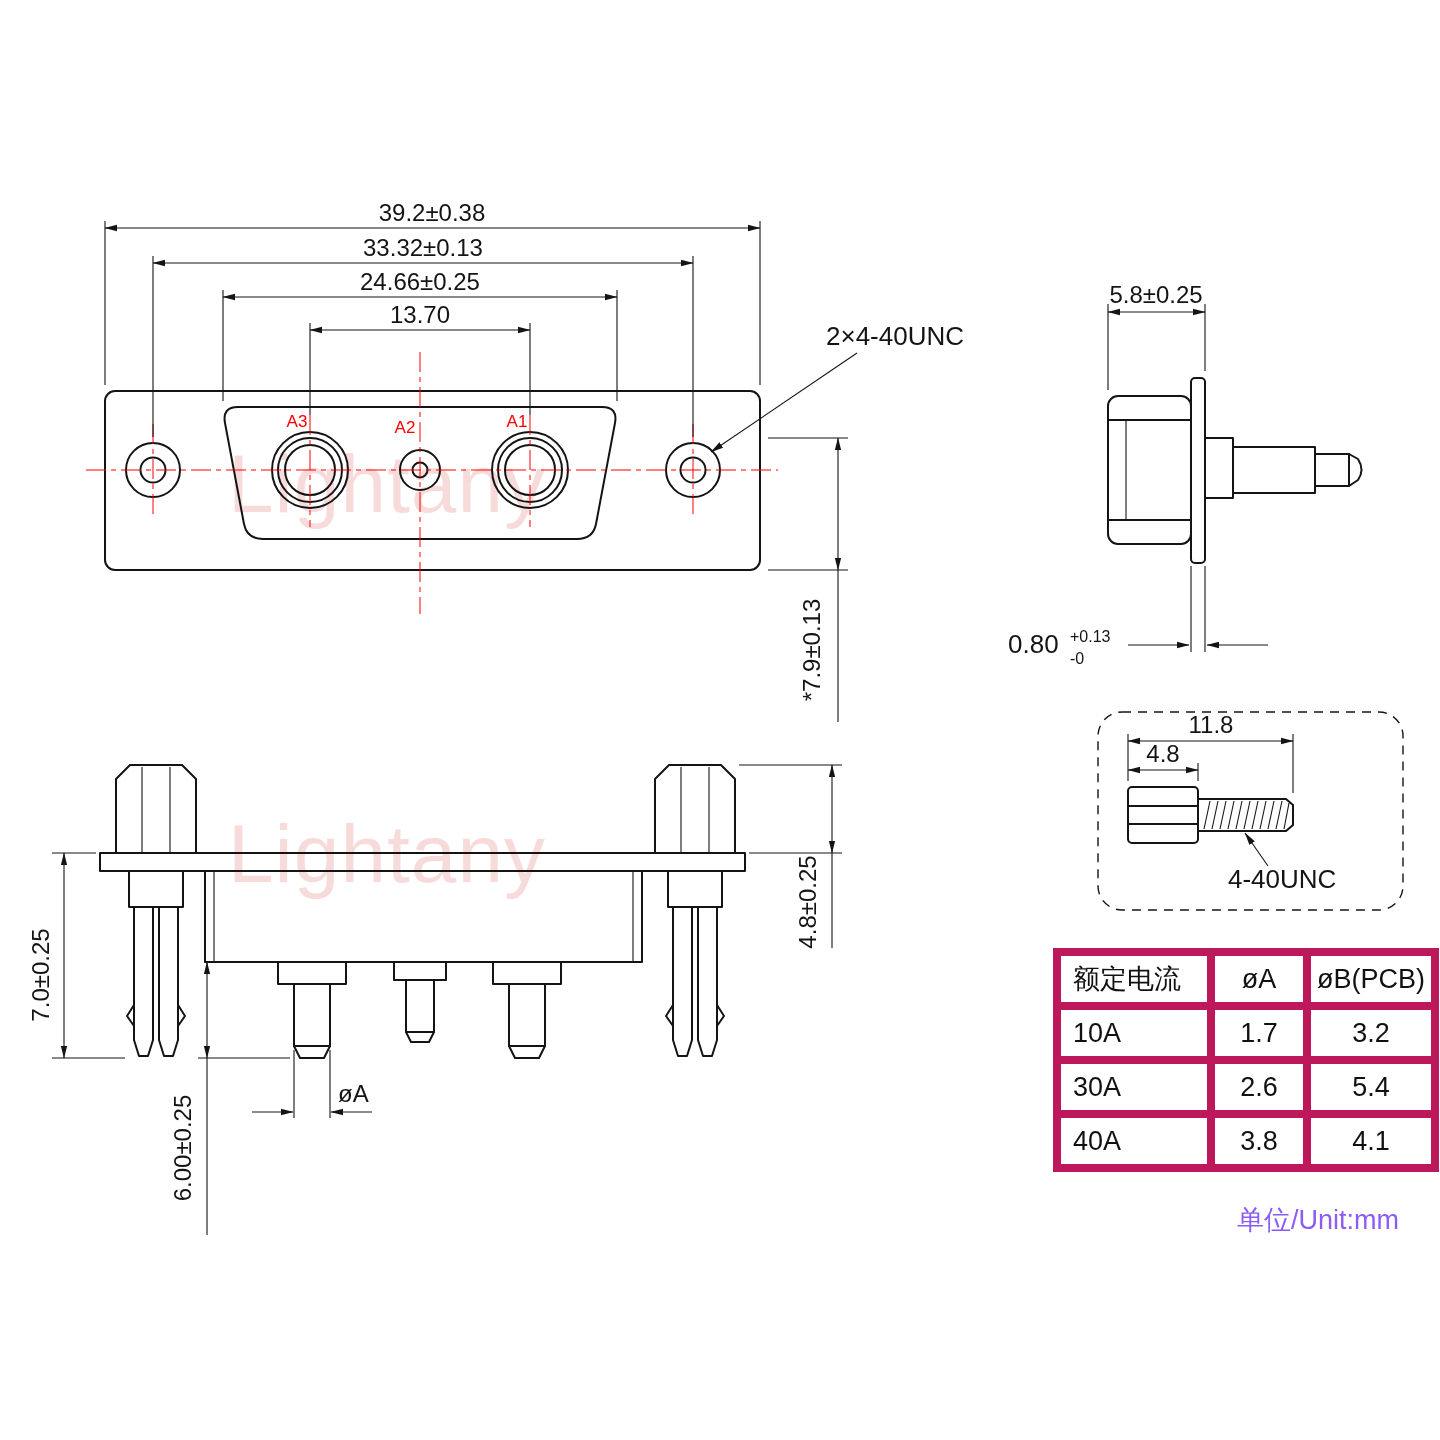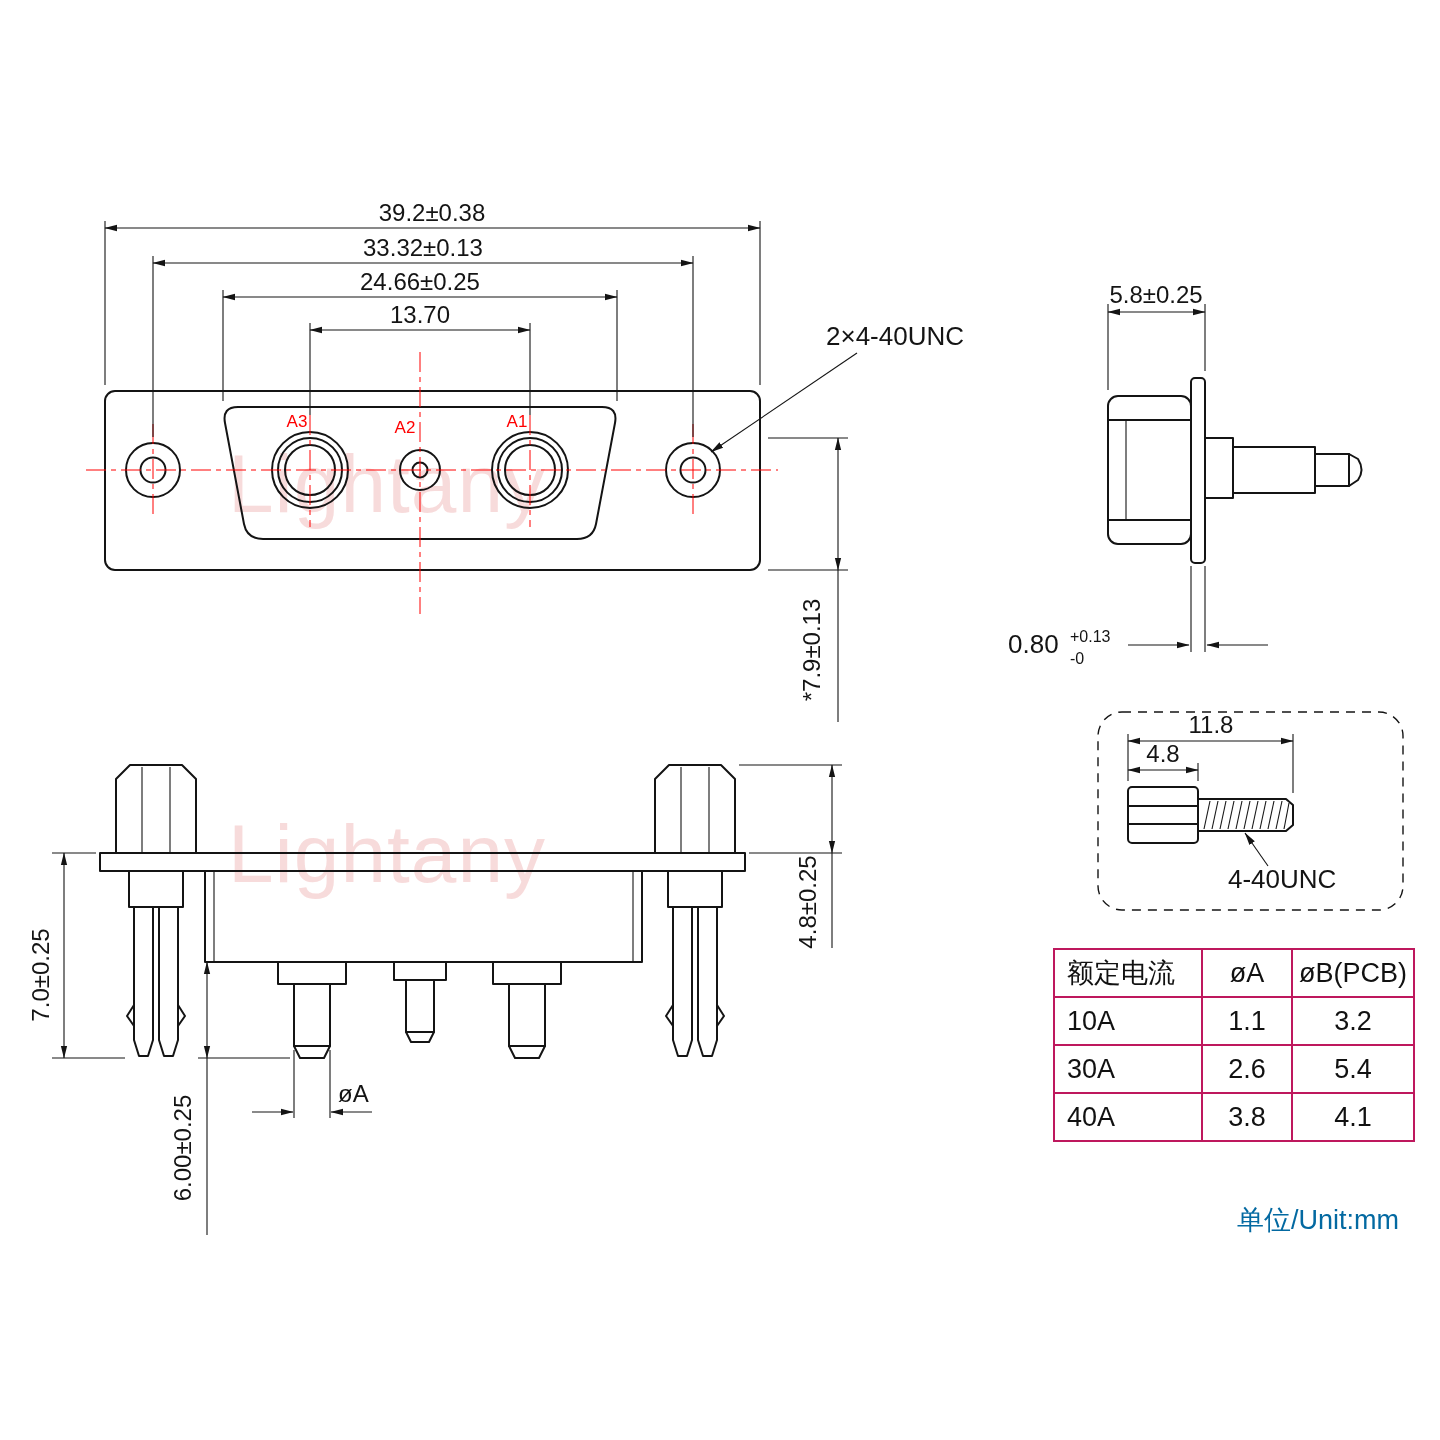--- a/index.html
+++ b/index.html
@@ -14,25 +14,25 @@
   .cl{fill:none;stroke:#ff0000;stroke-width:1;stroke-dasharray:20 5 5 5;}
   .dtxt{fill:#141414;font-size:24px;font-family:"Liberation Sans",sans-serif;}
   .d26{font-size:26px;}
   .tol{font-size:16px;}
   .mid{text-anchor:middle;}
   .pinlbl{fill:#ff0000;font-size:17px;text-anchor:middle;font-family:"Liberation Sans",sans-serif;}
   .wm{fill:#f2bebe;opacity:.55;font-size:82px;letter-spacing:1px;font-family:"Liberation Sans",sans-serif;}
   .dashed{fill:none;stroke:#141414;stroke-width:1.4;stroke-dasharray:9 7;}
   table.spec{position:absolute;left:1053px;top:948px;border-collapse:collapse;color:#111;
              font-size:27px;font-family:"Liberation Sans",sans-serif;}
-  table.spec td{border:2px solid #be185d;height:46px;text-align:center;padding:0 6px;}
+  table.spec td{border:8px solid #be185d;height:46px;text-align:center;padding:0 6px;}
   table.spec td.c0{width:128px;text-align:left;padding-left:12px;}
   table.spec td.c1{width:76px;}
   table.spec td.c2{width:104px;}
-  .unit{position:absolute;left:1053px;top:1202px;width:346px;text-align:right;font-size:27px;color:#0369a1;
+  .unit{position:absolute;left:1053px;top:1202px;width:346px;text-align:right;font-size:27px;color:#8b5cf6;
         font-family:"Liberation Sans",sans-serif;}
 </style>
 </head>
 <body>
 
 <div class="stage">
 
 <svg width="1440" height="1440" viewBox="0 0 1440 1440">
   <defs>
     <marker id="arr" viewBox="0 0 12 8" refX="11.5" refY="4" markerWidth="13" markerHeight="9" orient="auto-start-reverse" markerUnits="userSpaceOnUse">
@@ -272,21 +272,21 @@
 
 <table class="spec">
   <tbody>
     <tr>
       <td class="c0">额定电流</td>
       <td class="c1">øA</td>
       <td class="c2">øB(PCB)</td>
     </tr>
     <tr>
       <td class="c0">10A</td>
-      <td class="c1">1.1</td>
+      <td class="c1">1.7</td>
       <td class="c2">3.2</td>
     </tr>
     <tr>
       <td class="c0">30A</td>
       <td class="c1">2.6</td>
       <td class="c2">5.4</td>
     </tr>
     <tr>
       <td class="c0">40A</td>
       <td class="c1">3.8</td>

